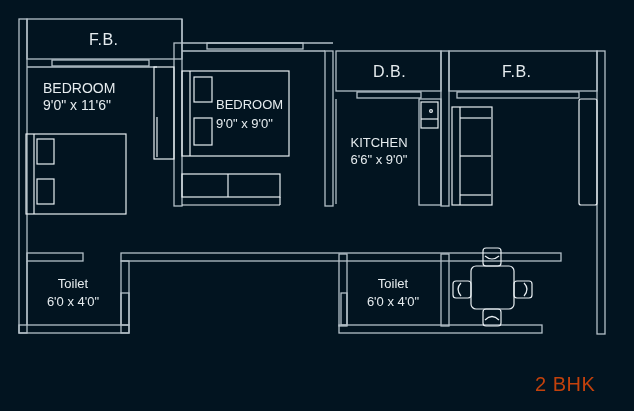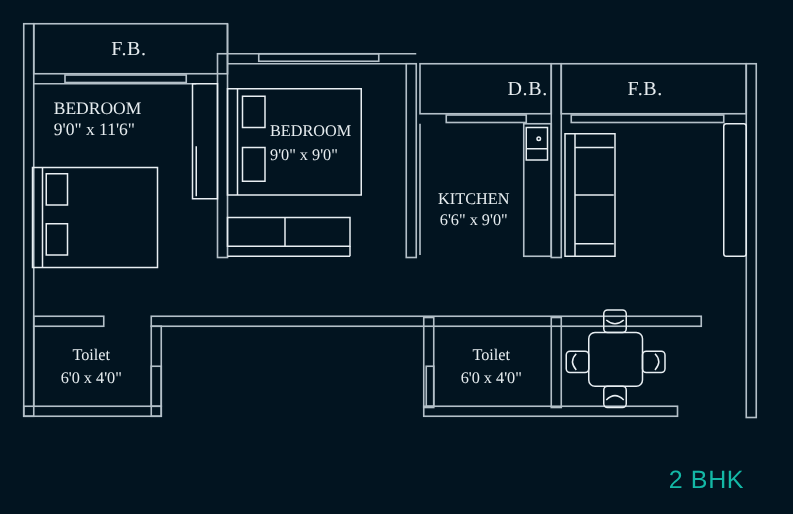--- a/index.html
+++ b/index.html
@@ -6,30 +6,30 @@
     body {
       width: 634px; height: 411px; overflow: hidden;
       background: #021420;
       font-family: "Liberation Sans", "DejaVu Sans", sans-serif;
     }
     #plan { position: absolute; left: 0; top: 0; width: 634px; height: 411px; }
     svg .w { fill: none; stroke: #b4c0c8; stroke-width: 1.3; }
     svg .f { fill: none; stroke: #e8eef2; stroke-width: 1.2; }
     .lbl {
       position: absolute; color: #e6ecef; white-space: nowrap;
-      font-family: Liberation Serif, serif;
+      font-family: Liberation Sans, sans-serif;
       line-height: 1.2;
     }
     .big { font-size: 16px; letter-spacing: 0.5px; }
     .mid { font-size: 14px; }
     .sm  { font-size: 13px; }
     .ctr { text-align: center; }
     #tag {
       position: absolute; left: 535px; top: 373px;
-      color: #14b8a6; font-size: 20px; letter-spacing: 0.5px;
+      color: #c2410c; font-size: 20px; letter-spacing: 0.5px;
       font-family: "Liberation Sans", "DejaVu Sans", sans-serif;
     }
   </style>
 </head>
 <body>
 
 <div id="plan">
   <svg width="634" height="411" viewBox="0 0 634 411" xmlns="http://www.w3.org/2000/svg">
 
     <g>
@@ -141,23 +141,23 @@
   <div class="lbl mid" style="left:43px; top:80px;">
     <div>BEDROOM</div>
     <div>9'0" x 11'6"</div>
   </div>
 
   <div class="lbl sm" style="left:216px; top:97px;">
     <div>BEDROOM</div>
     <div style="margin-top:3px;">9'0" x 9'0"</div>
   </div>
 
-  <div class="lbl big" style="left:373px; top:62px;margin-left:33px;">D.B.</div>
+  <div class="lbl big" style="left:373px; top:62px;">D.B.</div>
 
-  <div class="lbl sm ctr" style="left:341px; top:135px; width:76px;margin-top:16px;">
+  <div class="lbl sm ctr" style="left:341px; top:135px; width:76px;">
     <div>KITCHEN</div>
     <div style="margin-top:1px;">6'6" x 9'0"</div>
   </div>
 
   <div class="lbl big" style="left:502px; top:62px;">F.B.</div>
 
 
   <div class="lbl sm ctr" style="left:30px; top:276px; width:86px;">
     <div>Toilet</div>
     <div style="margin-top:2px;">6'0 x 4'0"</div>

